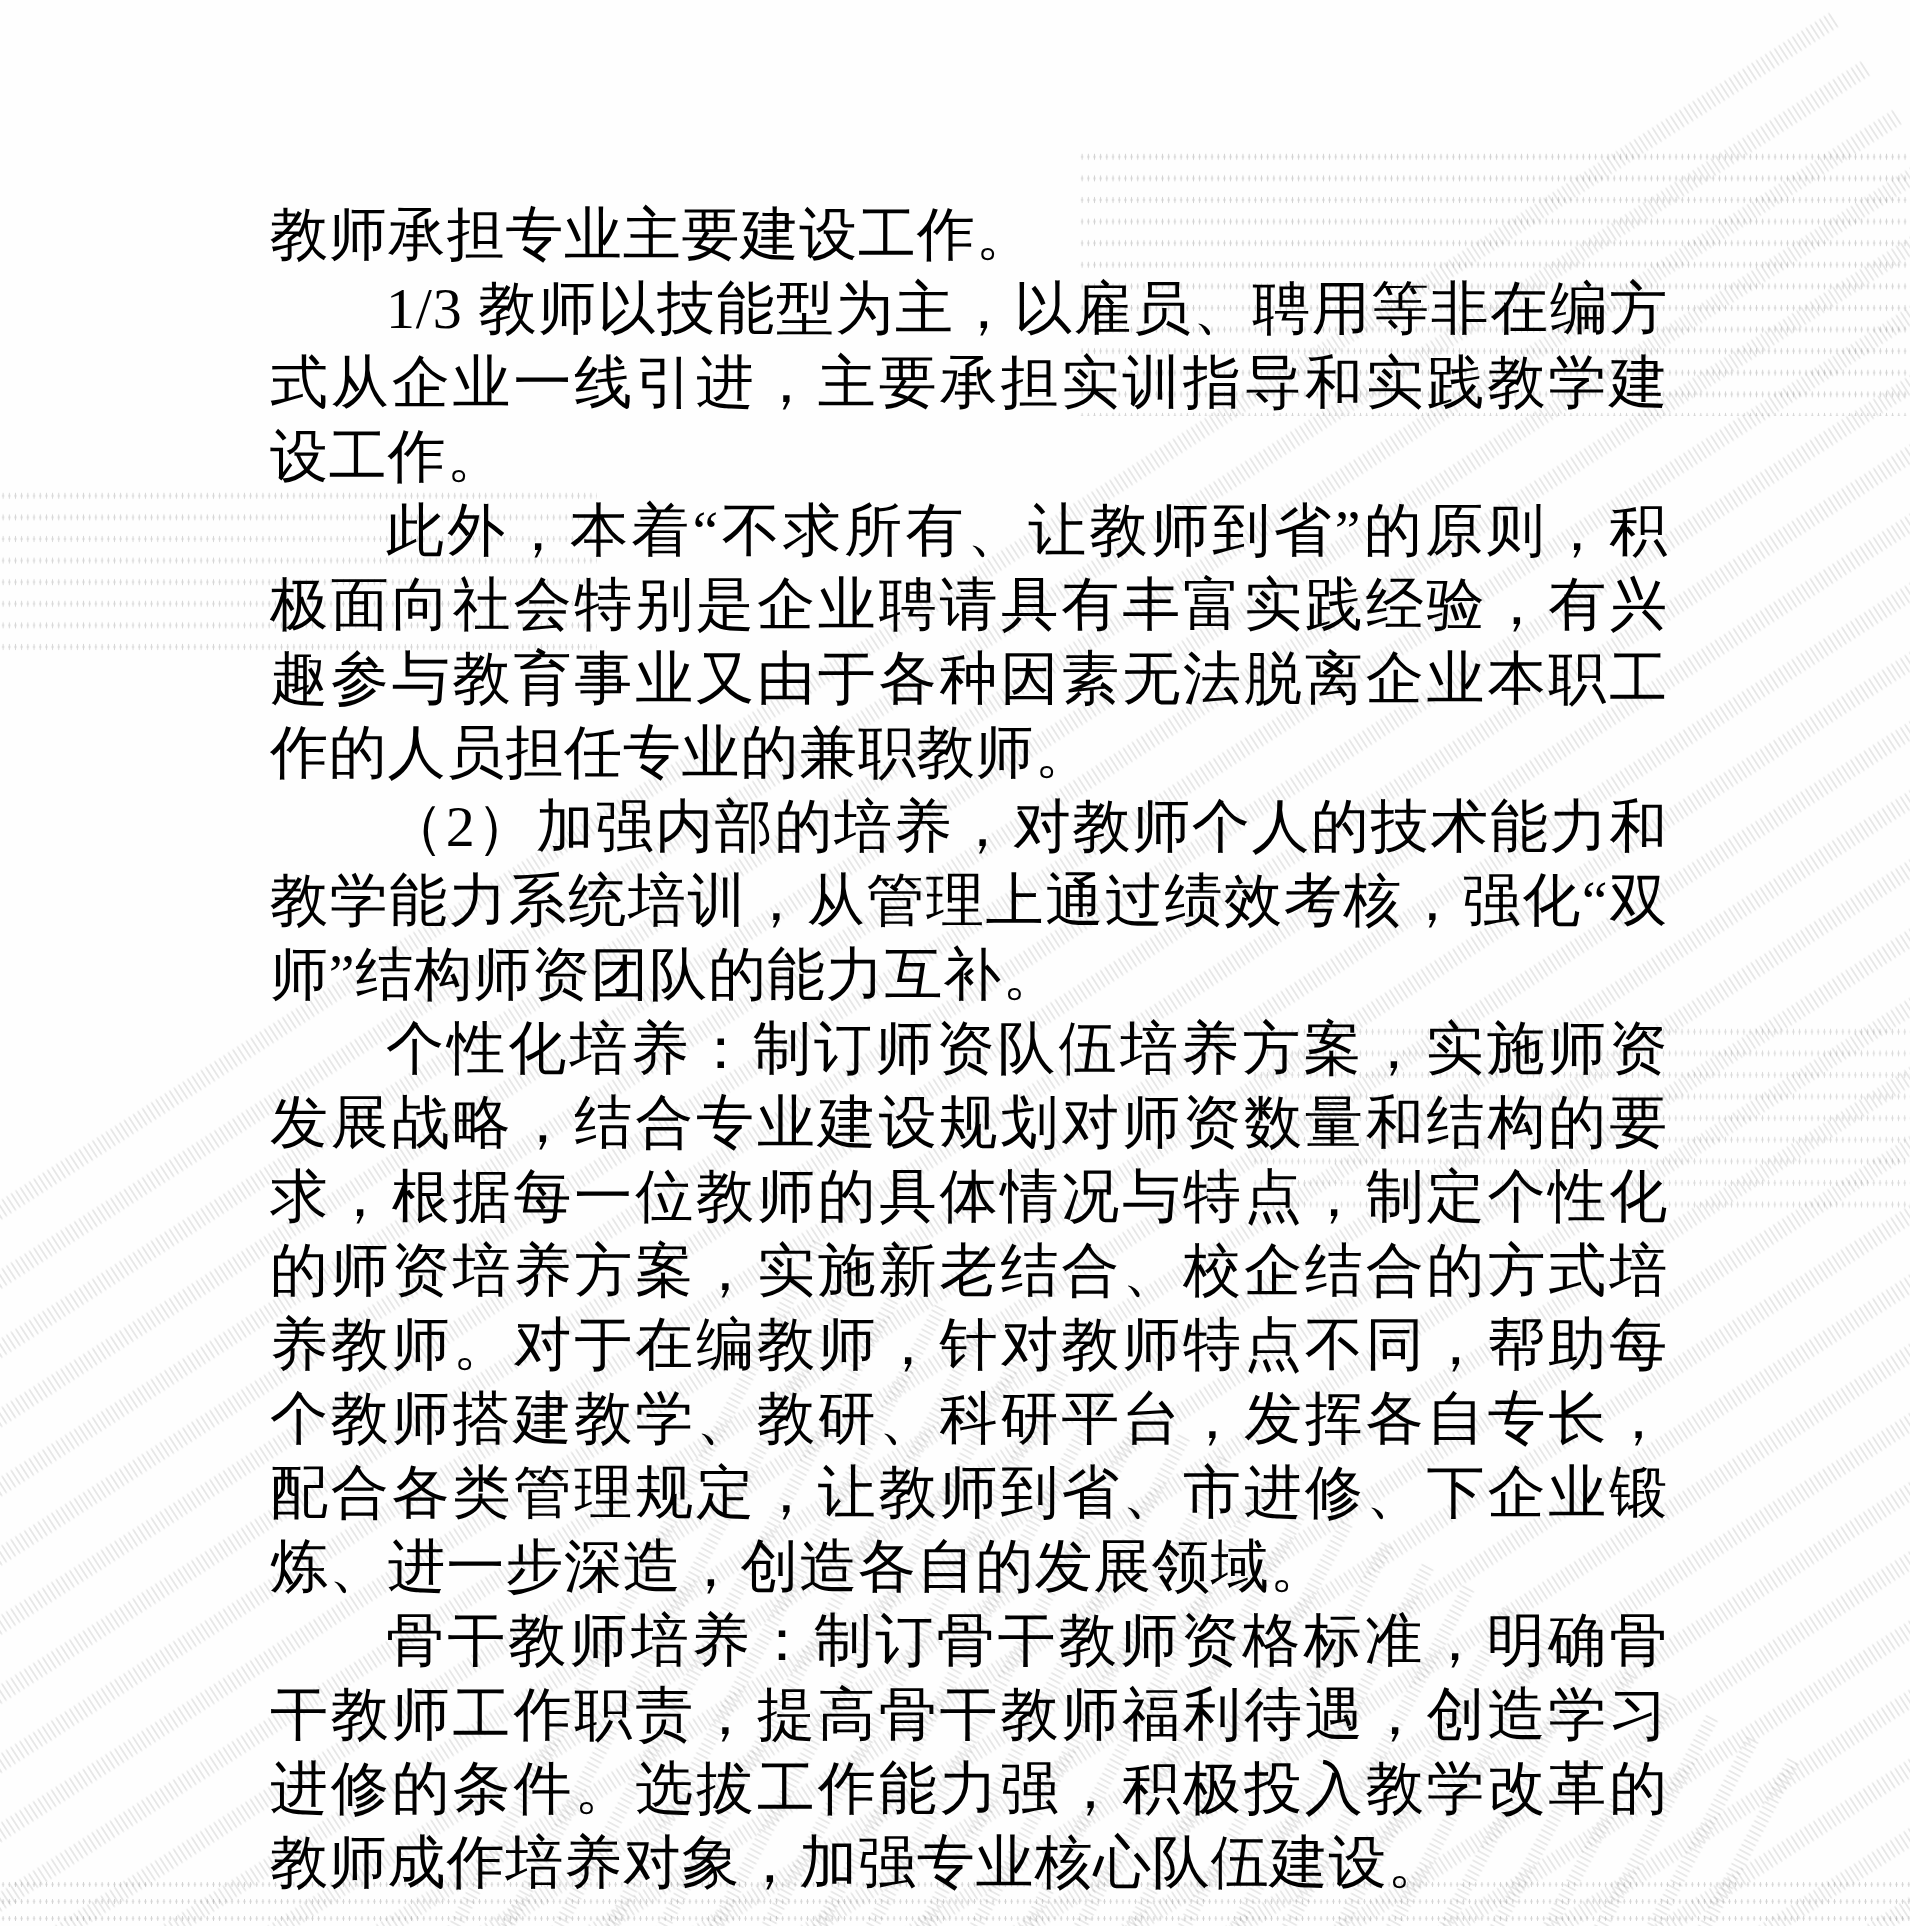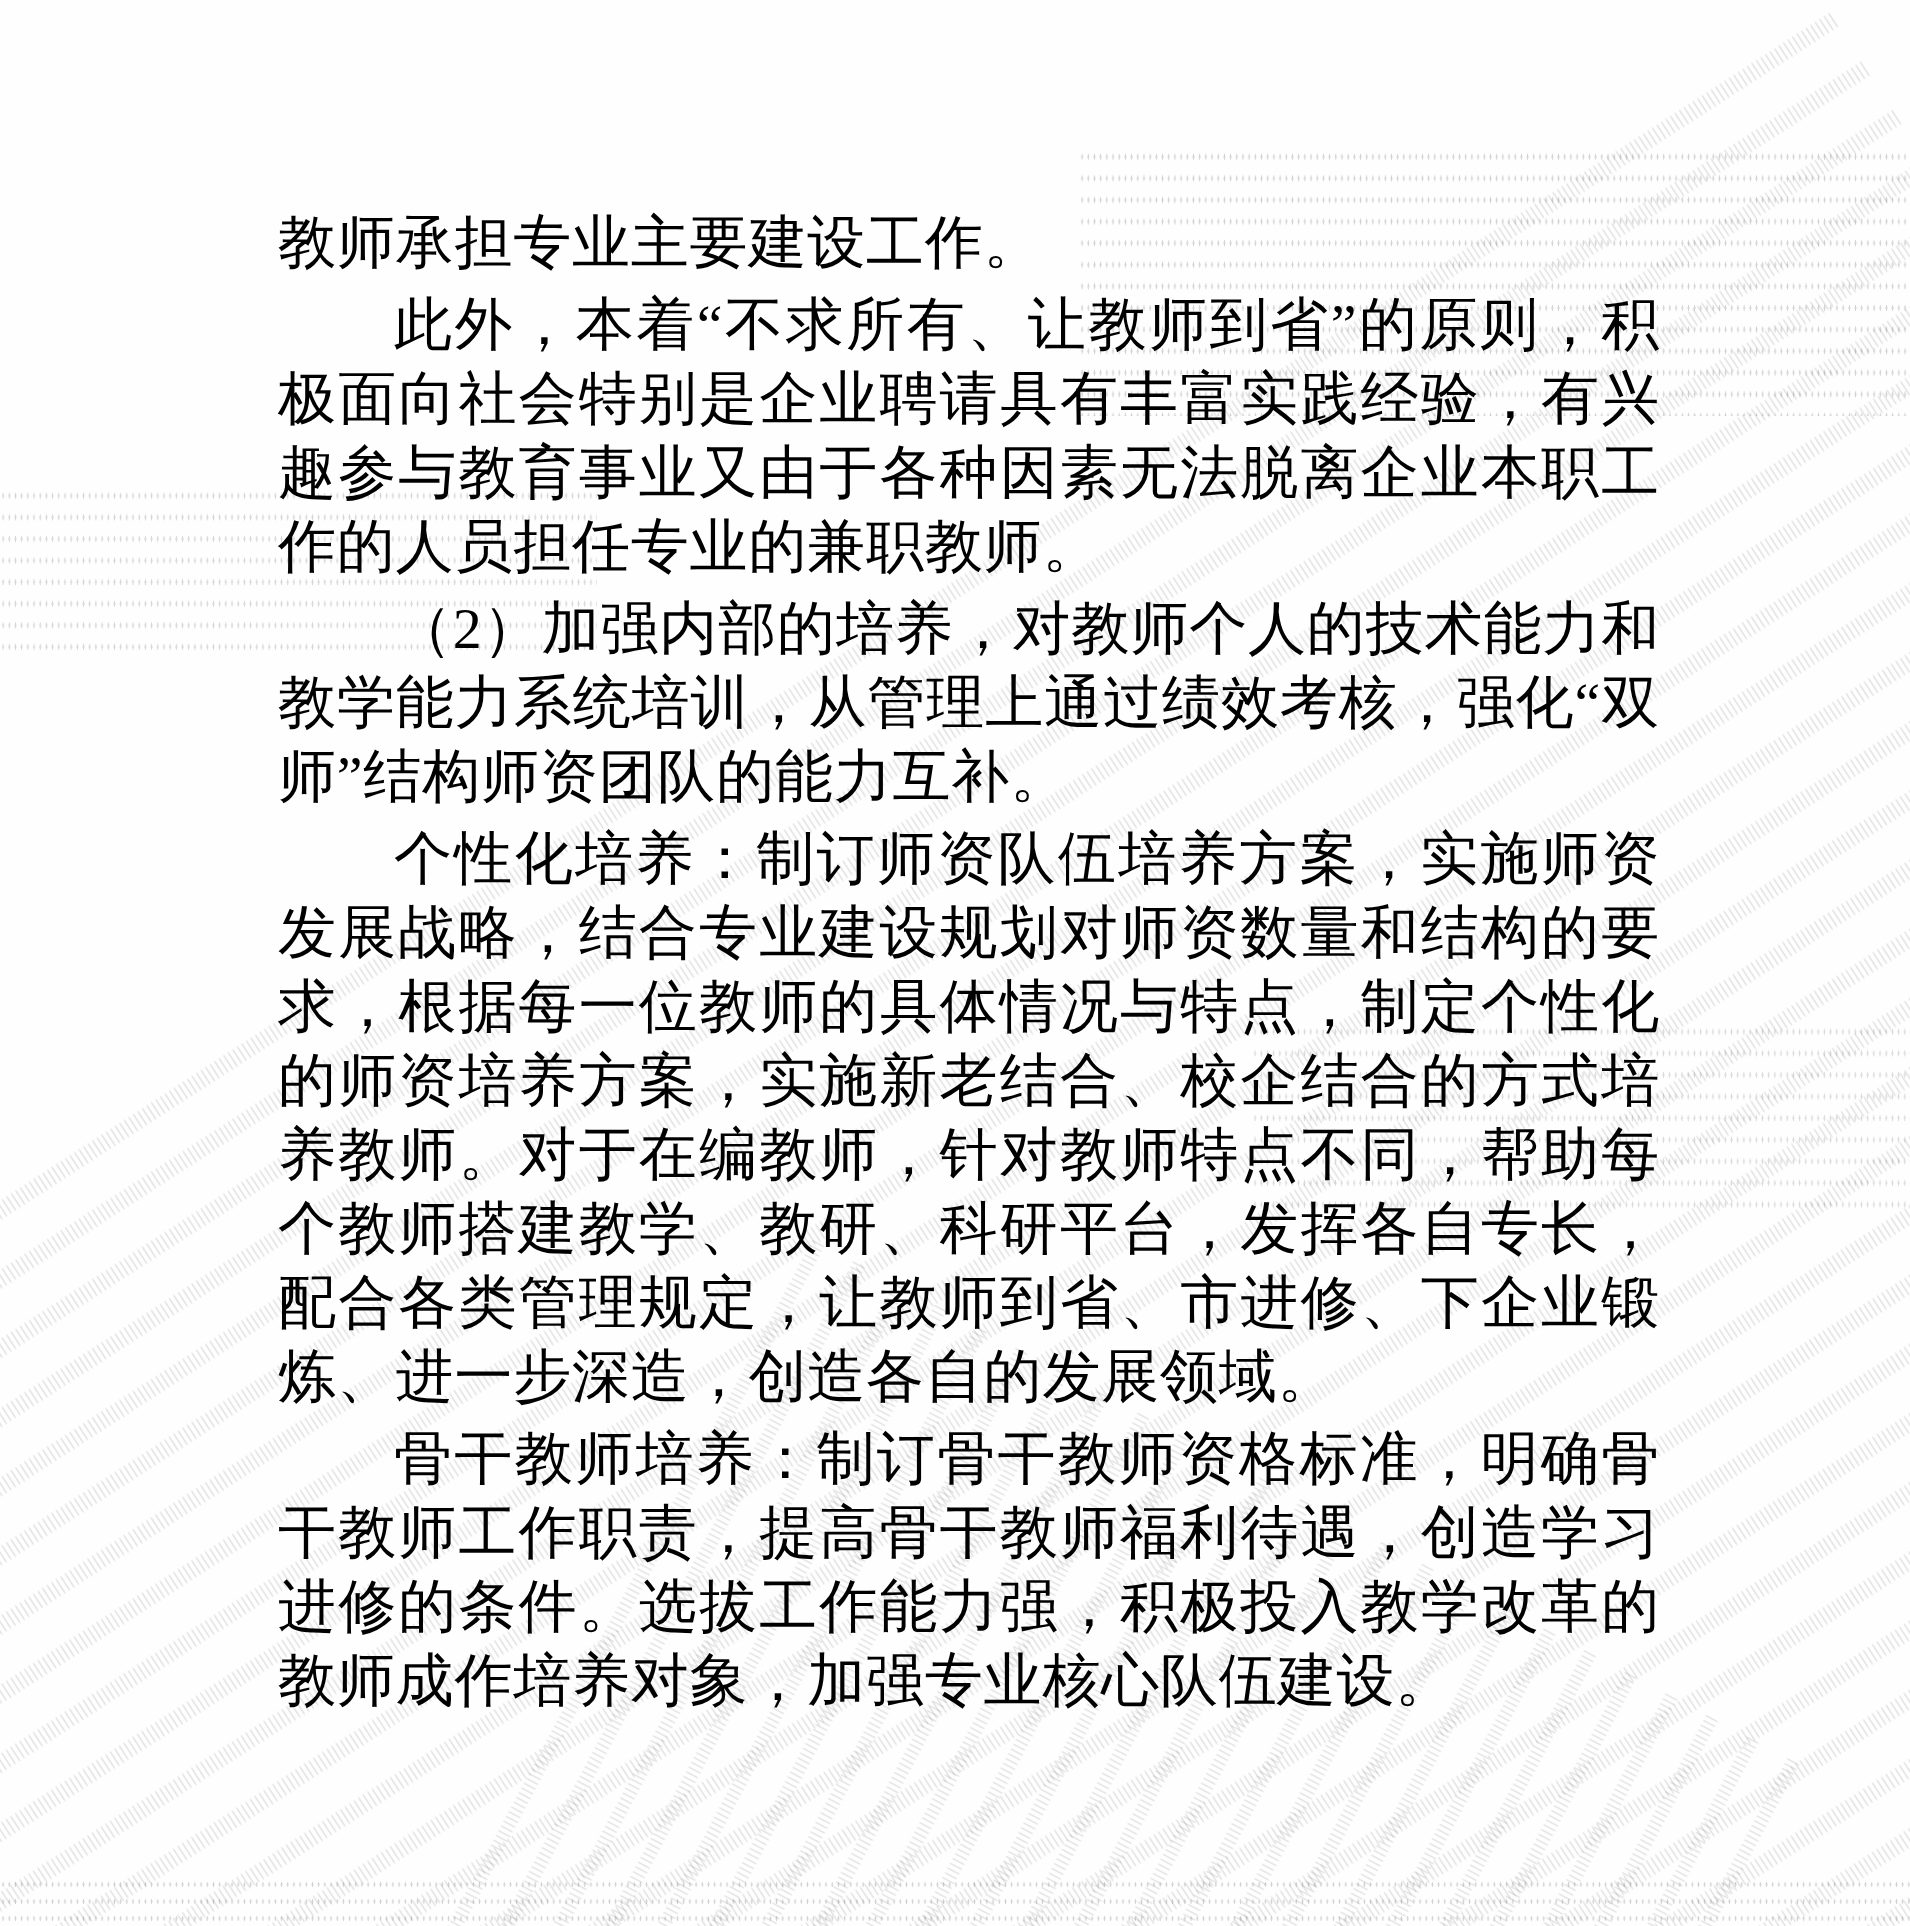--- a/index.html
+++ b/index.html
@@ -52,41 +52,42 @@
     left: 270px;
     top: 198px;
     width: 1398px;
     font-family: "Liberation Serif", "DejaVu Serif", serif;
     font-size: 58px;
     line-height: 74px;
     text-align: justify;
     letter-spacing: 0.8px;
   }
   .para {
-    margin: 8px;
+    margin: 0;
     padding: 0;
     text-indent: 0;
   }
   .para.indent { text-indent: 2em; }
 </style>
 </head>
 <body>
 
 <div class="page">
 
   <div class="tex tex-top-right"></div>
   <div class="tex tex-left-band"></div>
   <div class="tex tex-right-mid"></div>
   <div class="tex tex-wide-low"></div>
 
   <div class="diag diag-main"></div>
   <div class="diag diag-steep"></div>
 
   <div class="content">
     <p class="para">教师承担专业主要建设工作。</p>
+    <p class="para indent">1/3 教师以技能型为主，以雇员、聘用等非在编方式从企业一线引进，主要承担实训指导和实践教学建设工作。</p>
     <p class="para indent">此外，本着“不求所有、让教师到省”的原则，积极面向社会特别是企业聘请具有丰富实践经验，有兴趣参与教育事业又由于各种因素无法脱离企业本职工作的人员担任专业的兼职教师。</p>
     <p class="para indent">（2）加强内部的培养，对教师个人的技术能力和教学能力系统培训，从管理上通过绩效考核，强化“双师”结构师资团队的能力互补。</p>
     <p class="para indent">个性化培养：制订师资队伍培养方案，实施师资发展战略，结合专业建设规划对师资数量和结构的要求，根据每一位教师的具体情况与特点，制定个性化的师资培养方案，实施新老结合、校企结合的方式培养教师。对于在编教师，针对教师特点不同，帮助每个教师搭建教学、教研、科研平台，发挥各自专长，配合各类管理规定，让教师到省、市进修、下企业锻炼、进一步深造，创造各自的发展领域。</p>
     <p class="para indent">骨干教师培养：制订骨干教师资格标准，明确骨干教师工作职责，提高骨干教师福利待遇，创造学习进修的条件。选拔工作能力强，积极投入教学改革的教师成作培养对象，加强专业核心队伍建设。</p>
 
   </div>
 
 </div>
 
 

